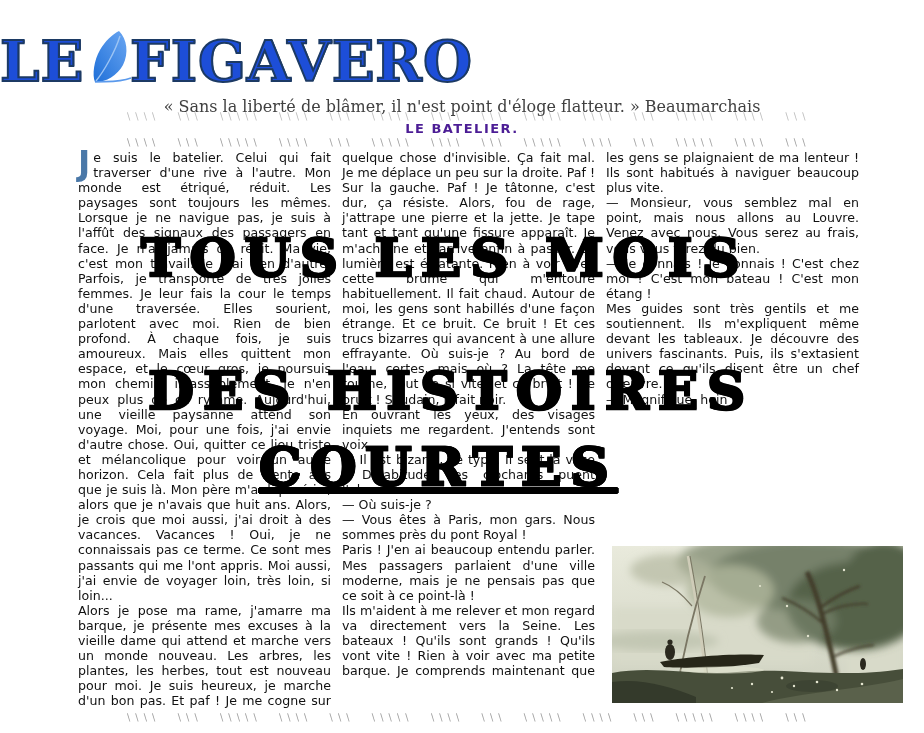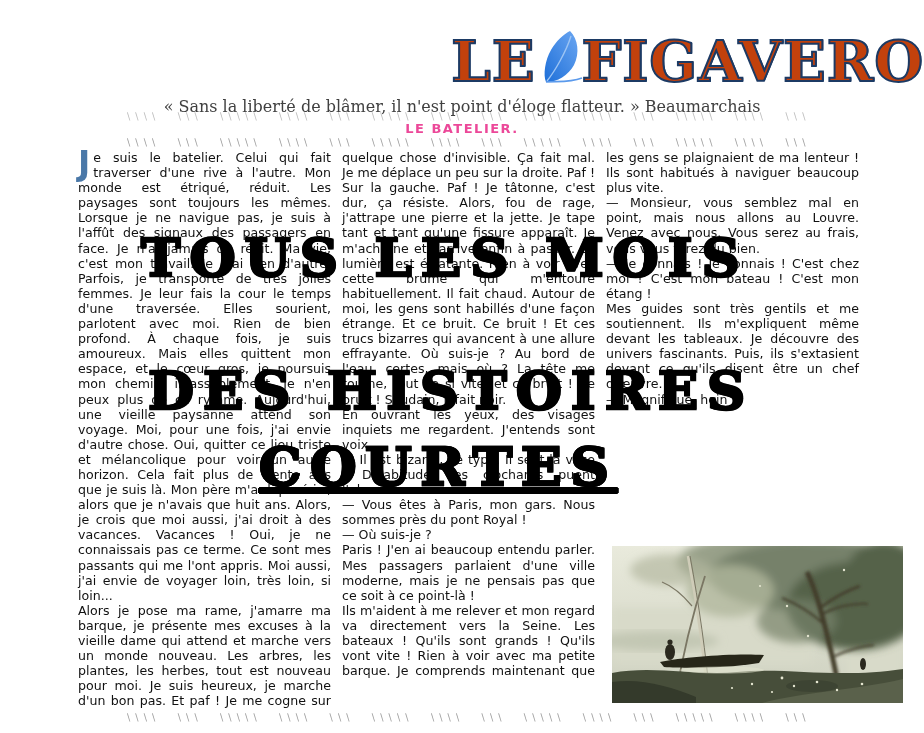--- a/index.html
+++ b/index.html
@@ -1,31 +1,31 @@
 <!DOCTYPE html>
 <html><head>
 <meta charset="utf-8">
 <style>
   html,body{margin:0;padding:0;background:#fff;}
   body{width:924px;height:733px;position:relative;overflow:hidden;
        font-family:"DejaVu Sans",sans-serif;color:#111;}
   .page{position:absolute;inset:0;}
 
   
-  .masthead{position:absolute;top:28px;left:0;width:100%;text-align:right;
-            color:#c2410c;white-space:nowrap;}
+  .masthead{position:absolute;top:28px;left:0;width:100%;text-align:left;
+            color:#1d4ed8;white-space:nowrap;}
   .logo-part{font-family:"DejaVu Serif",serif;font-weight:bold;font-size:56px;
              letter-spacing:1px;-webkit-text-stroke:2px #1c3a64;
              text-shadow:1px 0 #1c3a64;display:inline-block;vertical-align:top;}
   .feather{display:inline-block;width:46px;height:56px;margin:0 -4px 0 4px;
            transform:translateY(2px);}
   .tagline{position:absolute;top:97px;left:0;width:100%;text-align:center;
            font-family:"DejaVu Serif",serif;font-size:16px;color:#404040;}
   .article-title{position:absolute;top:121px;left:0;width:100%;text-align:center;
-           font-size:13px;font-weight:bold;letter-spacing:1.5px;color:#ec4899;}
+           font-size:13px;font-weight:bold;letter-spacing:1.5px;color:#4c1d95;}
 
   
   .hatch-row{position:absolute;left:125px;width:688px;height:13px;
              font-size:10px;color:#8a8a8a;letter-spacing:2px;word-spacing:12px;
              white-space:nowrap;overflow:hidden;user-select:none;}
   #hatch-a{top:111px;opacity:.55;}
   #hatch-b{top:137px;opacity:.8;}
   #hatch-c{top:712px;opacity:.8;}
 
   
@@ -75,22 +75,22 @@
 
   <div class="columns">
     <div class="col" id="col0">
         <p><span class="dropcap">J</span>e suis le batelier. Celui qui fait traverser d'une rive à l'autre. Mon monde est étriqué, réduit. Les paysages sont toujours les mêmes. Lorsque je ne navigue pas, je suis à l'affût des signaux des passagers en face. Je n'ai jamais de répit. Ma vie, c'est mon travail. Je n'ai rien d'autre. Parfois, je transporte de très jolies femmes. Je leur fais la cour le temps d'une traversée. Elles sourient, parlotent avec moi. Rien de bien profond. À chaque fois, je suis amoureux. Mais elles quittent mon espace, et le cœur gros, je poursuis mon chemin, inlassablement. Je n'en peux plus de ce rythme. Aujourd'hui, une vieille paysanne attend son voyage. Moi, pour une fois, j'ai envie d'autre chose. Oui, quitter ce lieu triste et mélancolique pour voir un autre horizon. Cela fait plus de trente ans que je suis là. Mon père m'a déposé ici, alors que je n'avais que huit ans. Alors, je crois que moi aussi, j'ai droit à des vacances. Vacances ! Oui, je ne connaissais pas ce terme. Ce sont mes passants qui me l'ont appris. Moi aussi, j'ai envie de voyager loin, très loin, si loin...</p>
         <p class="cont">Alors je pose ma rame, j'amarre ma barque, je présente mes excuses à la vieille dame qui attend et marche vers un monde nouveau. Les arbres, les plantes, les herbes, tout est nouveau pour moi. Je suis heureux, je marche d'un bon pas. Et paf ! Je me cogne sur</p>
       </div>
     <div class="col" id="col1">
         <p>quelque chose d'invisible. Ça fait mal. Je me déplace un peu sur la droite. Paf ! Sur la gauche. Paf ! Je tâtonne, c'est dur, ça résiste. Alors, fou de rage, j'attrape une pierre et la jette. Je tape tant et tant qu'une fissure apparaît. Je m'acharne et j'arrive enfin à passer. La lumière est éclatante. Rien à voir avec cette brume qui m'entoure habituellement. Il fait chaud. Autour de moi, les gens sont habillés d'une façon étrange. Et ce bruit. Ce bruit ! Et ces trucs bizarres qui avancent à une allure effrayante. Où suis-je ? Au bord de l'eau, certes, mais où ? La tête me tourne, tout va si vite, et ce bruit ! Ce bruit ! Soudain, il fait noir.</p>
         <p>En ouvrant les yeux, des visages inquiets me regardent. J'entends sont voix.</p>
         <p>— Il est bizarre, ce type. Il sent la vase ! D'habitude, les clochards puent l'alcool !</p>
+        <p>— Où suis-je ?</p>
         <p>— Vous êtes à Paris, mon gars. Nous sommes près du pont Royal !</p>
-        <p>— Où suis-je ?</p>
         <p>Paris ! J'en ai beaucoup entendu parler. Mes passagers parlaient d'une ville moderne, mais je ne pensais pas que ce soit à ce point-là !</p>
         <p class="cont">Ils m'aident à me relever et mon regard va directement vers la Seine. Les bateaux ! Qu'ils sont grands ! Qu'ils vont vite ! Rien à voir avec ma petite barque. Je comprends maintenant que</p>
       </div>
     <div class="col" id="col2">
         <p>les gens se plaignaient de ma lenteur ! Ils sont habitués à naviguer beaucoup plus vite.</p>
         <p>— Monsieur, vous semblez mal en point, mais nous allons au Louvre. Venez avec nous. Vous serez au frais, vous vous ferez du bien.</p>
         <p>— Je connais ! Je connais ! C'est chez moi ! C'est mon bateau ! C'est mon étang !</p>
         <p>Mes guides sont très gentils et me soutiennent. Ils m'expliquent même devant les tableaux. Je découvre des univers fascinants. Puis, ils s'extasient devant ce qu'ils disent être un chef d'œuvre.</p>
         <p>— Magnifique, hein ?</p>
       </div>

